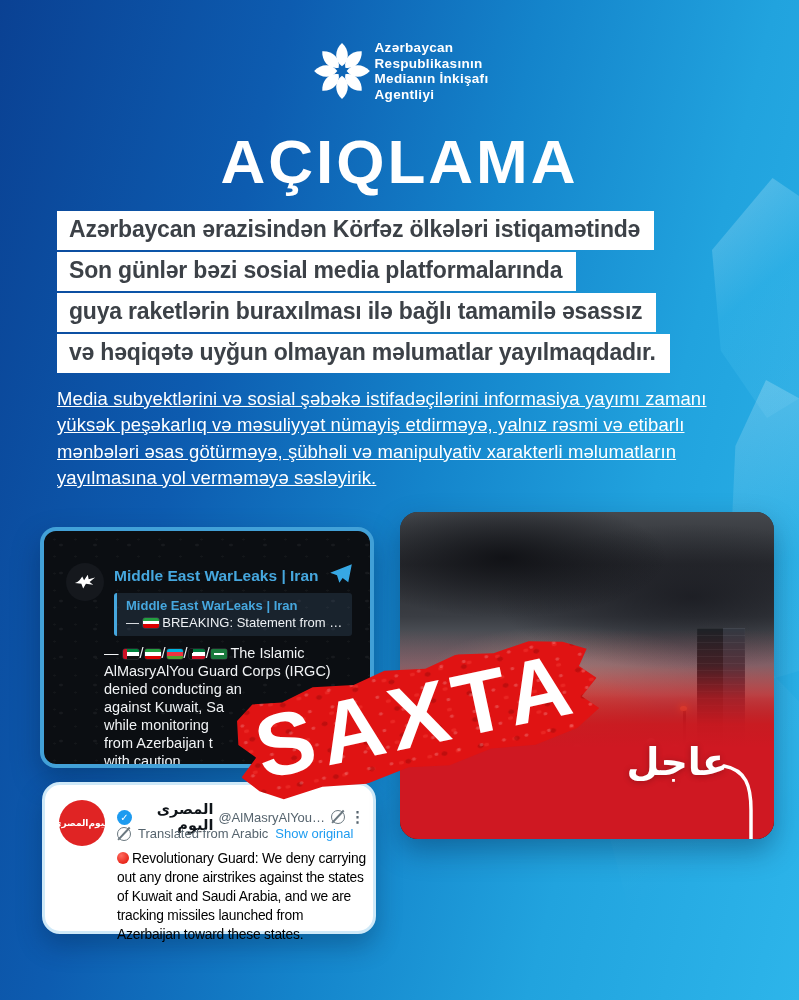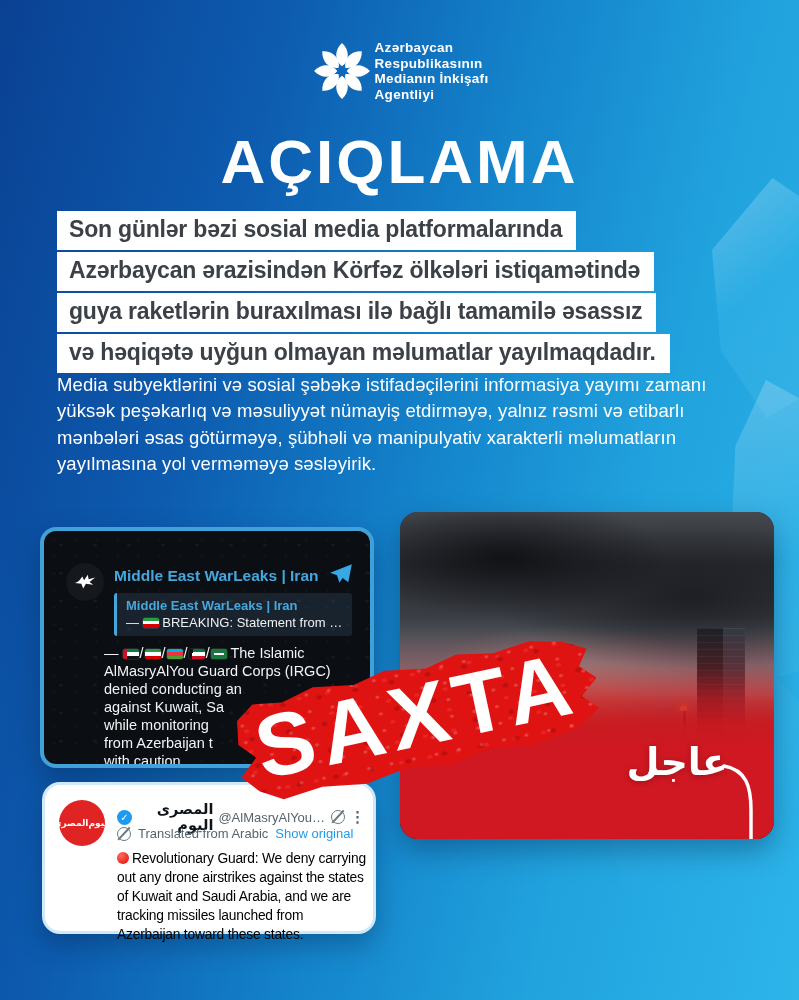--- a/index.html
+++ b/index.html
@@ -30,22 +30,22 @@
   .agency-text { color:#fff; font-size:13.5px; line-height:15.5px; font-weight:600; letter-spacing:.3px; }
 
   .page-title { position:absolute; z-index:10; top:126px; left:0; width:100%;
     text-align:center; color:#fff; font-size:62px; font-weight:800; letter-spacing:3px; }
 
   
   .highlights { position:absolute; z-index:10; left:57px; top:211px; }
   .hl-line { display:table; background:#fff; color:#3c4147; font-size:23px; font-weight:700;
     letter-spacing:-0.2px; padding:5px 14px 7px 12px; margin-bottom:2px; white-space:nowrap; }
 
-  .statement-par { position:absolute; z-index:10; left:57px; top:372px; width:692px;
-    color:#fff; font-size:18.5px; line-height:1.42; letter-spacing:.1px; }
+  .statement-par { position:absolute; z-index:10; left:57px; top:386px; width:692px;
+    color:#fff; font-size:18.5px; line-height:1.42; letter-spacing:.1px;text-decoration:underline; }
 
   
   .tg-card { position:absolute; z-index:20; left:40px; top:527px; width:334px; height:241px;
     background:#0b0e12; border:4px solid rgba(70,170,228,.95); border-radius:16px;
     box-shadow:0 12px 28px rgba(0,25,60,.35); overflow:hidden; }
   .tg-card::before { content:""; position:absolute; inset:0;
     background-image:radial-gradient(rgba(255,255,255,.05) 1.5px, transparent 2px),
                      radial-gradient(rgba(255,255,255,.035) 1px, transparent 1.6px);
     background-size:34px 28px, 21px 17px; }
   .tg-avatar { position:absolute; left:22px; top:32px; width:38px; height:38px; border-radius:50%;
@@ -187,22 +187,22 @@
         <div>Azərbaycan</div>
         <div>Respublikasının</div>
         <div>Medianın İnkişafı</div>
         <div>Agentliyi</div>
       </div>
   </div>
 
   <div class="page-title">AÇIQLAMA</div>
 
   <div class="highlights">
+      <div class="hl-line">Azərbaycan ərazisindən Körfəz ölkələri istiqamətində</div>
       <div class="hl-line">Son günlər bəzi sosial media platformalarında</div>
-      <div class="hl-line">Azərbaycan ərazisindən Körfəz ölkələri istiqamətində</div>
       <div class="hl-line">guya raketlərin buraxılması ilə bağlı tamamilə əsassız</div>
       <div class="hl-line">və həqiqətə uyğun olmayan məlumatlar yayılmaqdadır.</div>
     </div>
 
   <div class="statement-par">Media subyektlərini və sosial şəbəkə istifadəçilərini informasiya yayımı zamanı yüksək peşəkarlıq və məsuliyyət nümayiş etdirməyə, yalnız rəsmi və etibarlı mənbələri əsas götürməyə, şübhəli və manipulyativ xarakterli məlumatların yayılmasına yol verməməyə səsləyirik.</div>
 
   <div class="tg-card">
     <div class="tg-avatar">
       <svg width="22" height="22" viewBox="0 0 24 24">
         <path fill="#ffffff" d="M1 13c4-1 6-4 8-7l2 4 4-6 1 5 7-2-6 5 4 3-8-1-3 5-2-5z"></path>

